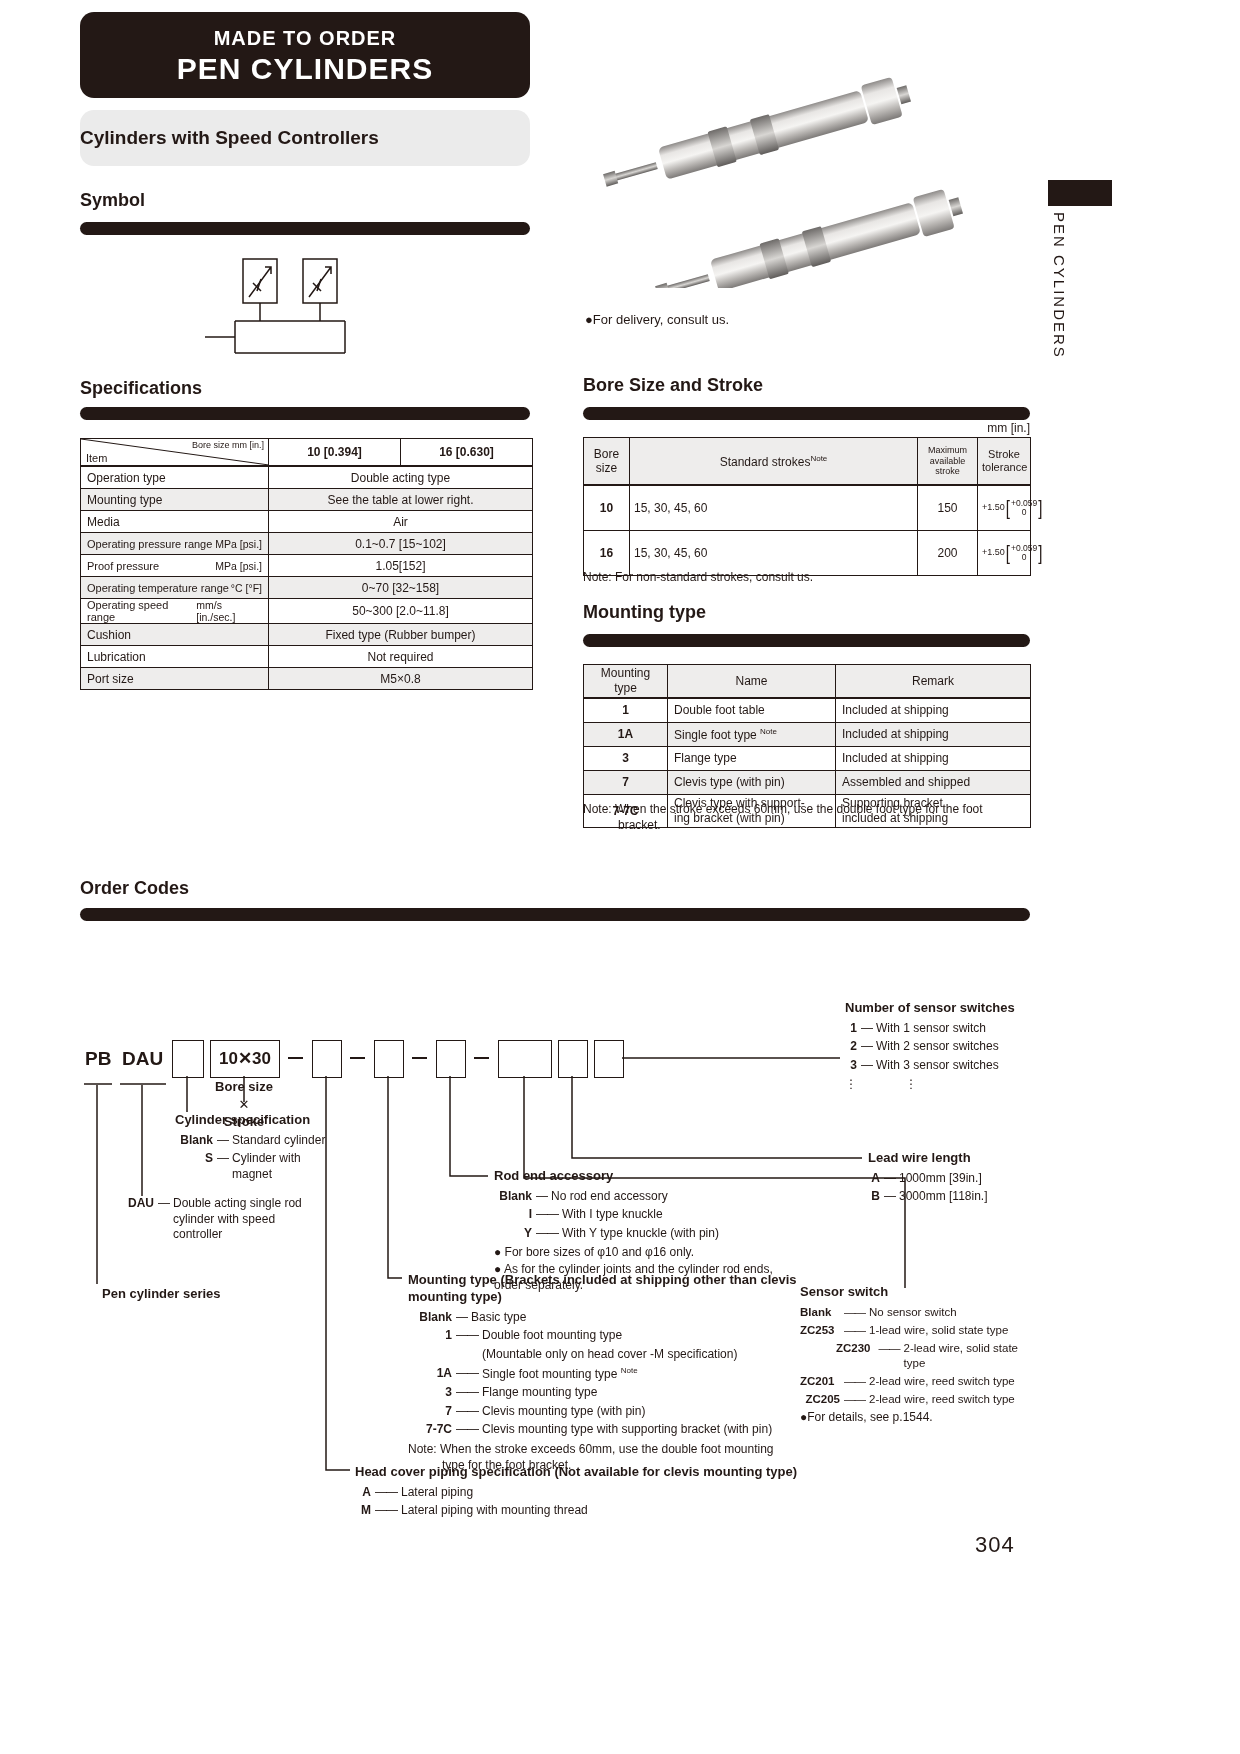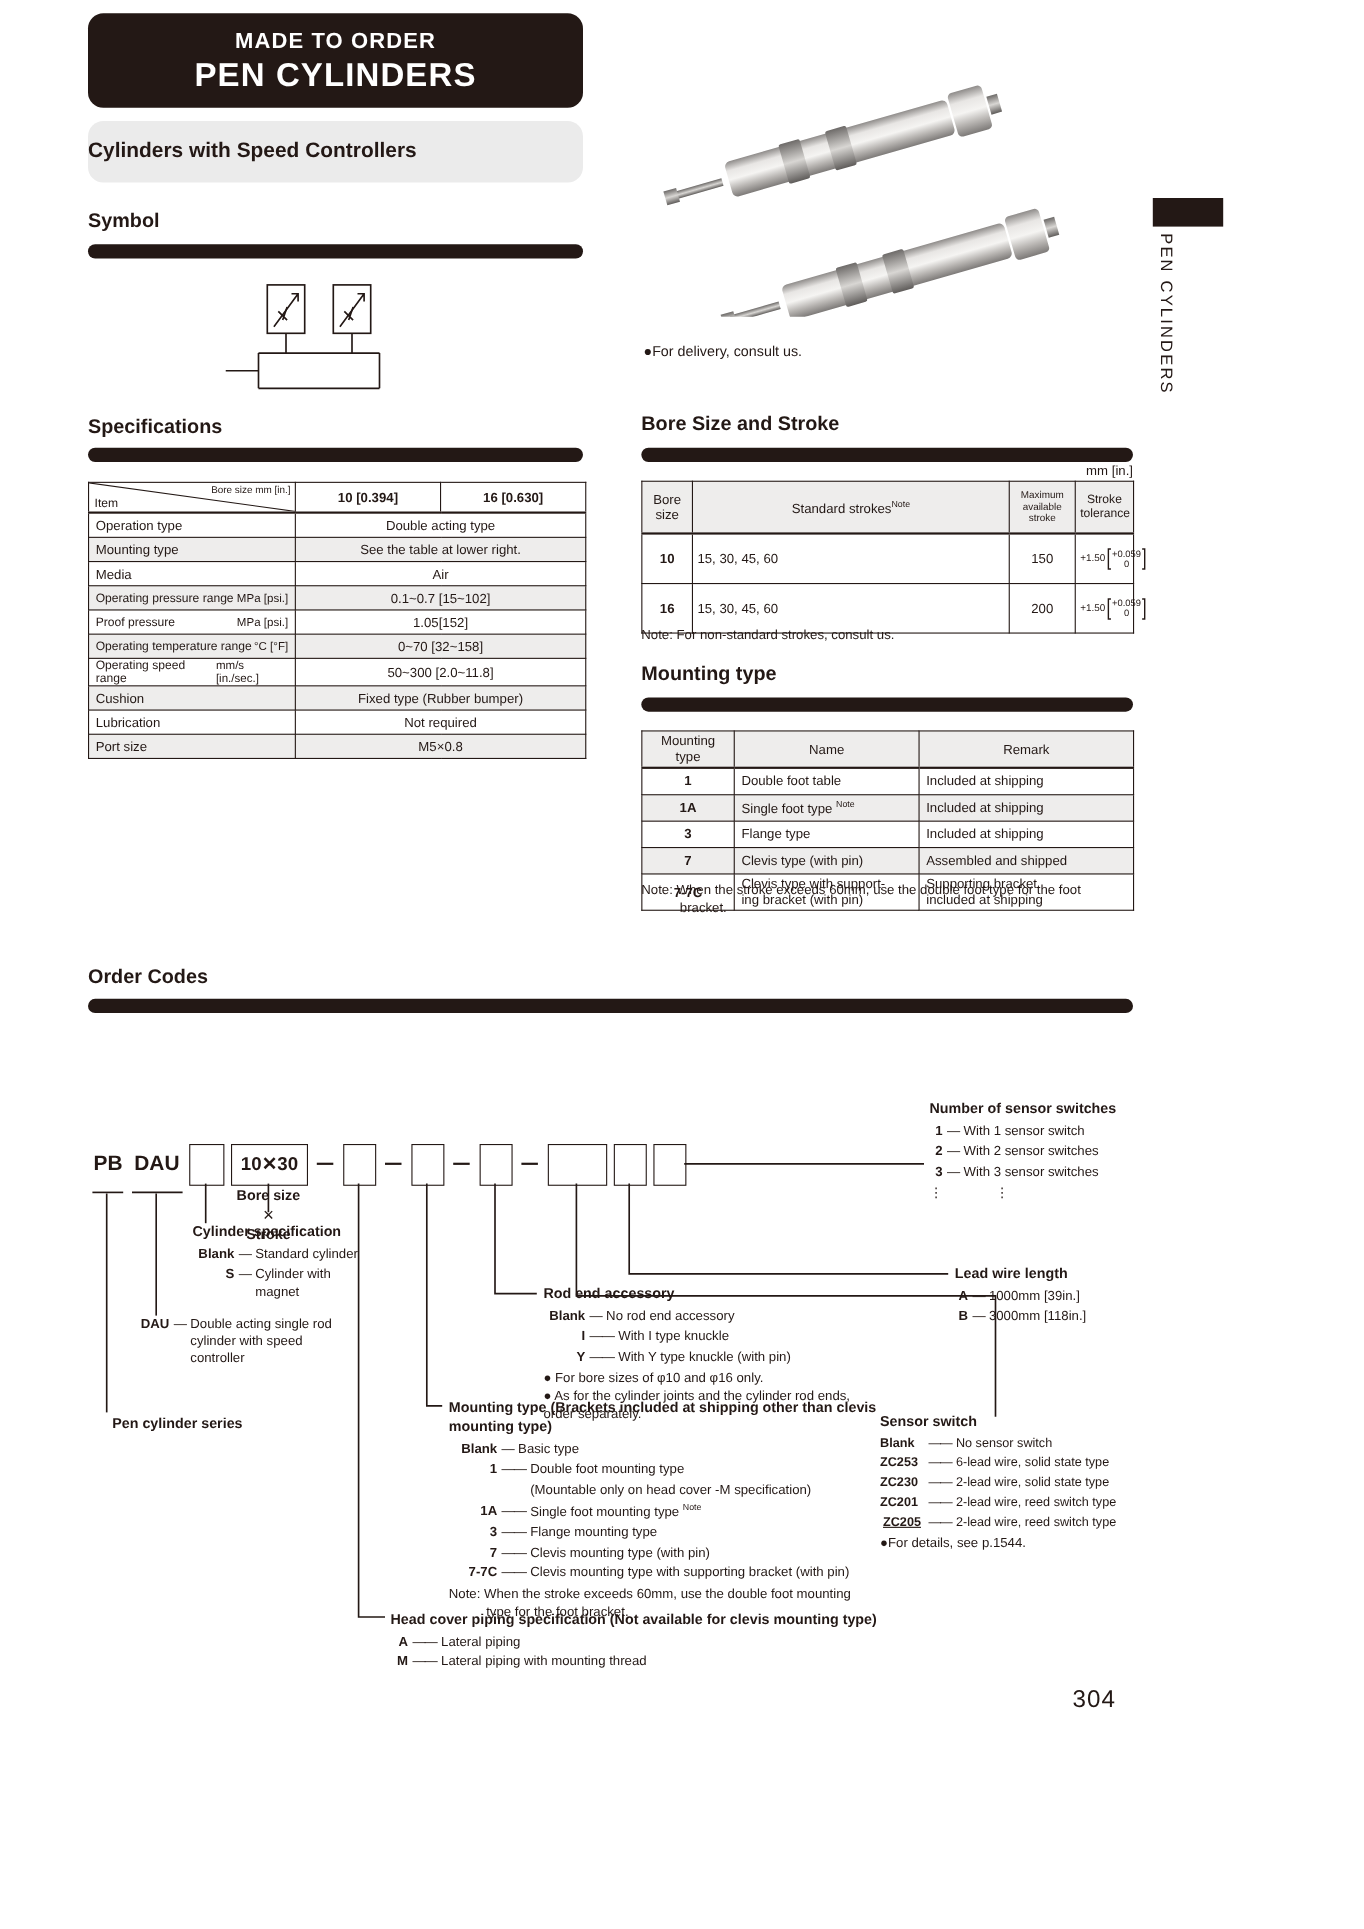--- a/index.html
+++ b/index.html
@@ -493,34 +493,34 @@
 <div class="abs lblk" style="left:800px;top:1284px;width:238px;">
   <div class="tt">Sensor switch</div>
   <div class="ln" style="font-size:11.5px;">
       <span class="cd" style="width:40px;text-align:left;">Blank</span>
       <span class="dh">——</span>
       <span class="tx">No sensor switch</span>
     </div>
   <div class="ln" style="font-size:11.5px;">
       <span class="cd" style="width:40px;text-align:left;">ZC253</span>
       <span class="dh">——</span>
-      <span class="tx">6-lead wire, solid state type</span>
-    </div>
-  <div class="ln" style="font-size:11.5px;">
+      <span class="tx">1-lead wire, solid state type</span>
+    </div>
+  <div class="ln" style="font-size:11.5px;margin-left:36px;">
       <span class="cd" style="width:40px;text-align:left;">ZC230</span>
       <span class="dh">——</span>
       <span class="tx">2-lead wire, solid state type</span>
     </div>
   <div class="ln" style="font-size:11.5px;">
       <span class="cd" style="width:40px;text-align:left;">ZC201</span>
       <span class="dh">——</span>
       <span class="tx">2-lead wire, reed switch type</span>
     </div>
   <div class="ln" style="font-size:11.5px;">
-      <span class="cd" style="width:40px;text-align:center;text-decoration:underline;">ZC205</span>
+      <span class="cd" style="width:40px;text-align:right;">ZC205</span>
       <span class="dh">——</span>
       <span class="tx">2-lead wire, reed switch type</span>
     </div>
   <div style="margin-top:2px;">●For details, see p.1544.</div>
 </div>
 
 <div class="abs lblk" style="left:355px;top:1464px;width:480px;">
   <div class="tt" style="white-space:nowrap;">Head cover piping specification (Not available for clevis mounting type)</div>
   <div class="ln">
       <span class="cd" style="width:16px;">A</span>

